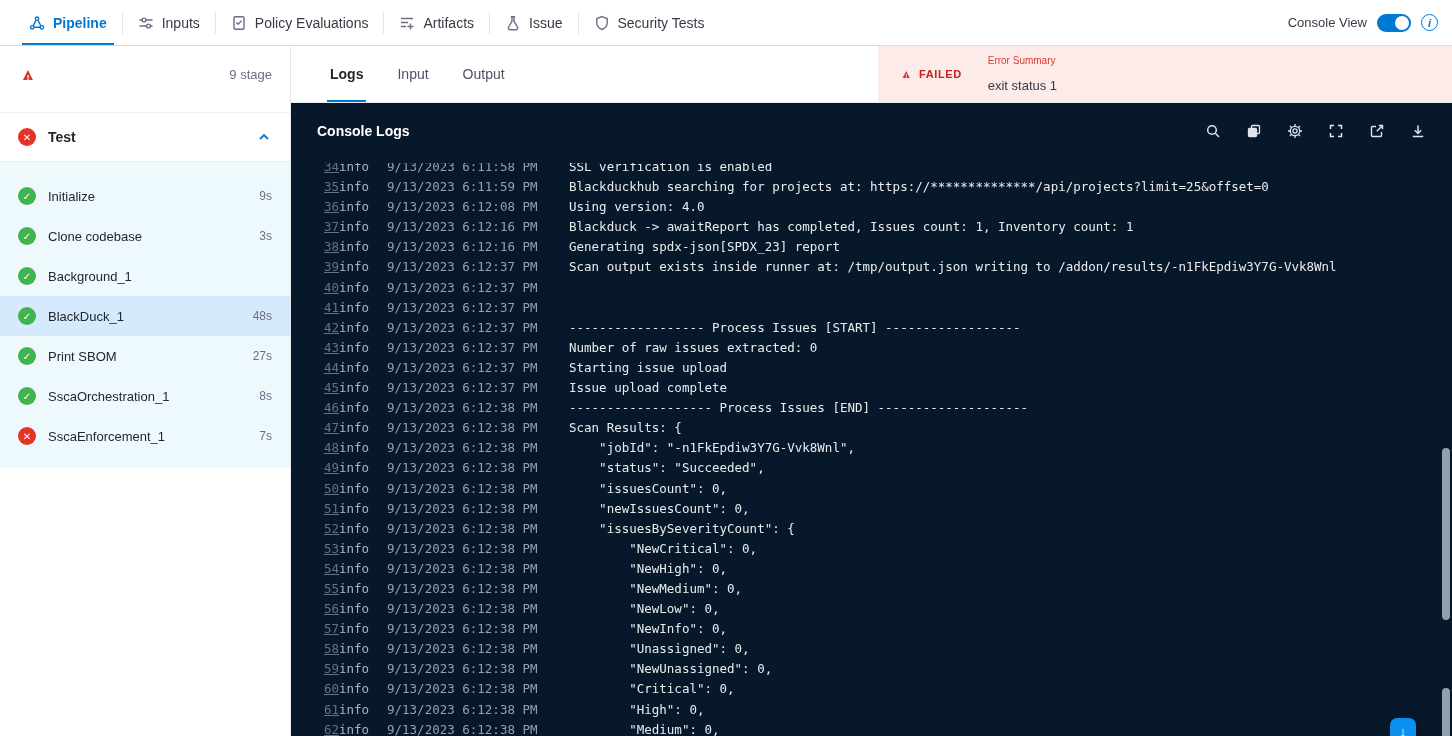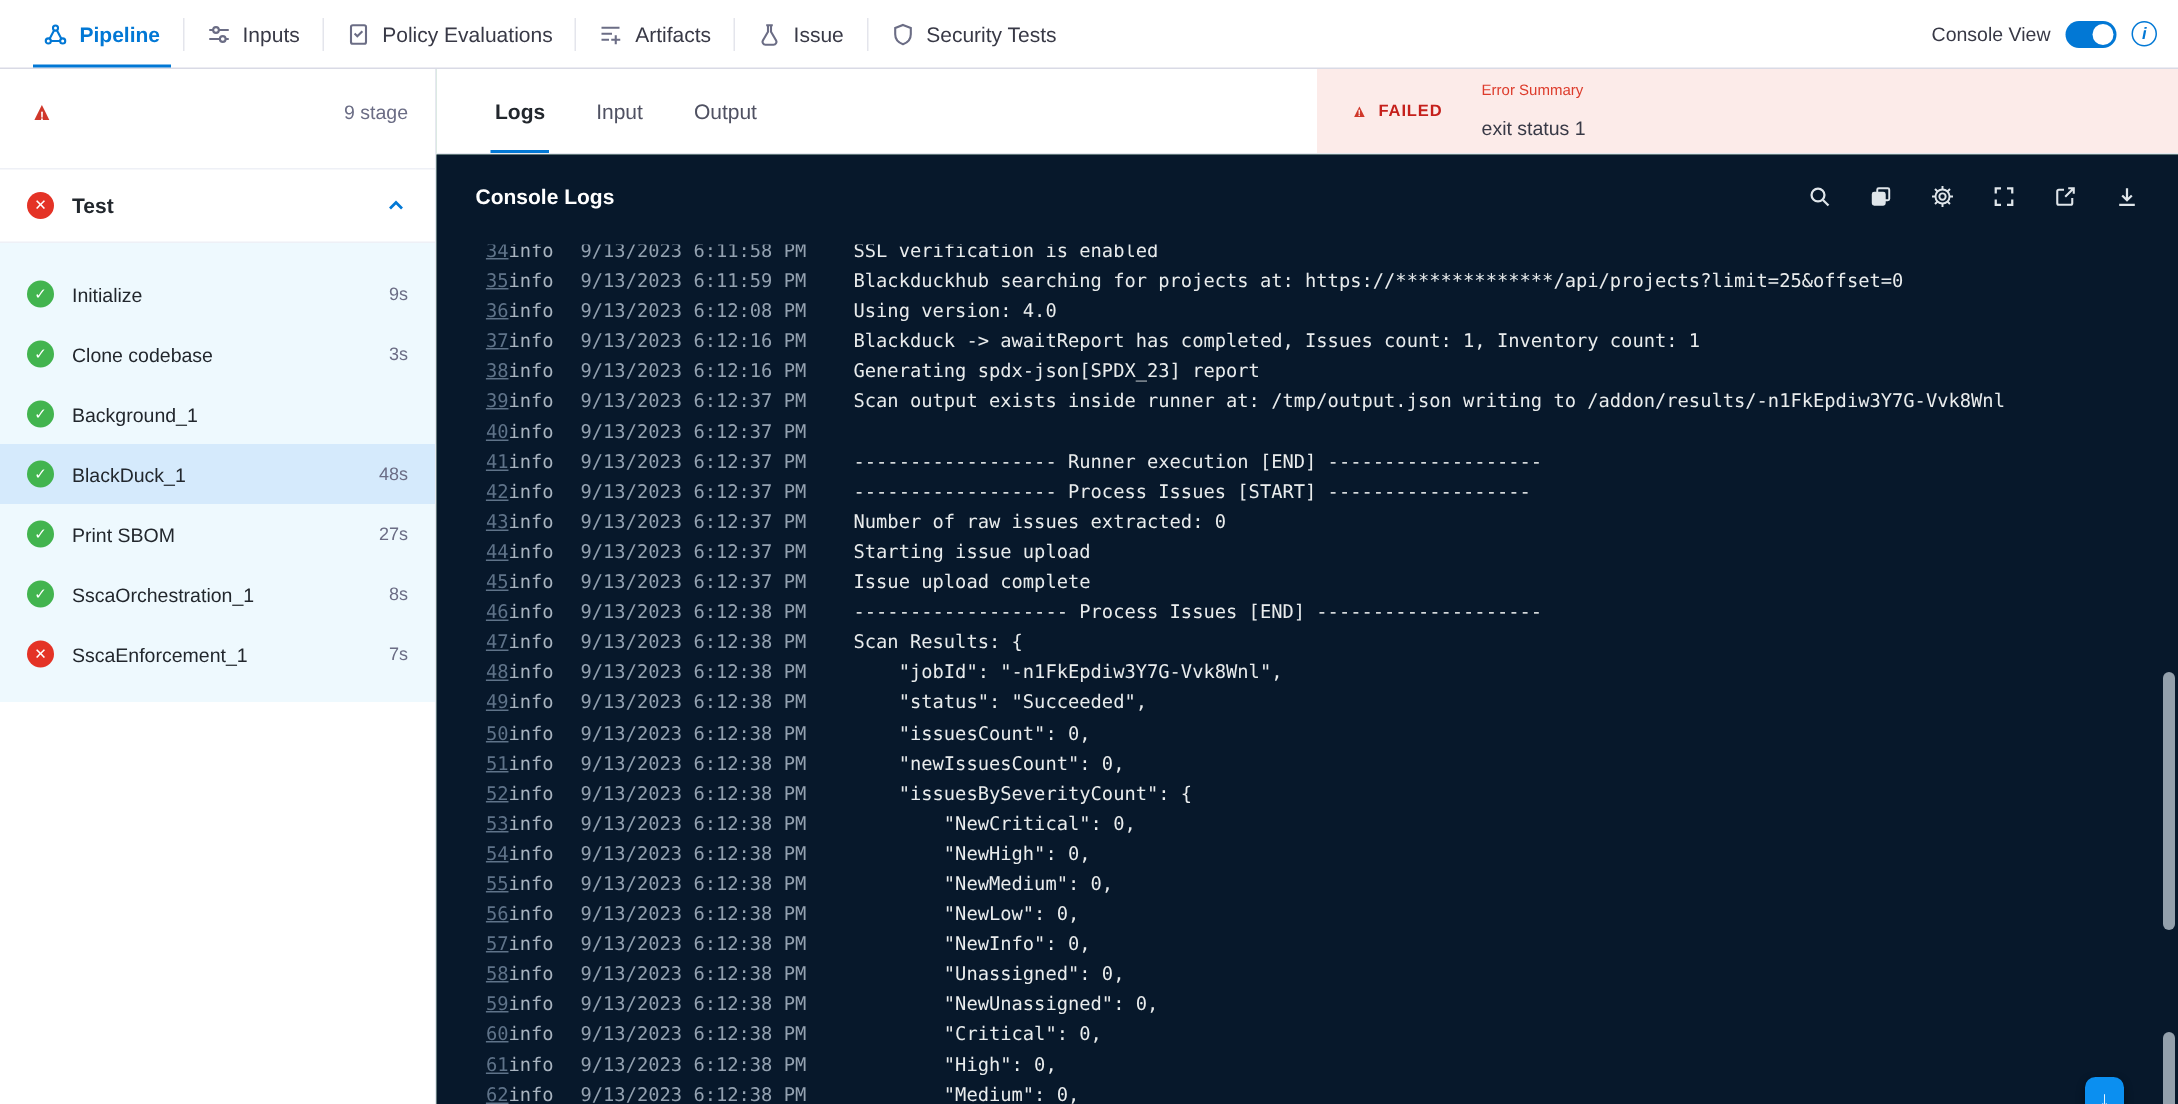--- a/index.html
+++ b/index.html
@@ -1,17 +1,17 @@
 <!DOCTYPE html>
 <html><head>
 <meta charset="utf-8">
 <style>
   * { box-sizing: border-box; }
   body { margin:0; background:#fff; font-family:"Liberation Sans","DejaVu Sans",sans-serif; }
-  .screen { position:relative; width:1452px; height:736px; overflow:hidden; background:#15803d; }
+  .screen { position:relative; width:1452px; height:736px; overflow:hidden; background:#bef264; }
 
   
   .topnav { position:absolute; top:0; left:0; right:0; height:46px; background:#fff;
             border-bottom:1px solid #d9dae5; display:flex; align-items:center;
             justify-content:space-between; padding:0 14px; }
   .nav-tabs { display:flex; align-items:center; height:100%; }
   .tab { display:flex; align-items:center; gap:8px; padding:0 15px; height:100%;
          position:relative; font-size:14px; color:#383946; cursor:pointer; white-space:nowrap; }
   .ticon { display:flex; color:#6b6d85; }
   .tab.active { color:#0278d5; font-weight:700; }
@@ -304,21 +304,21 @@
         </div>
     </div>
     <div class="loglines" id="loglines">
         <div class="ll"><span class="n">34</span><span class="lv">info</span><span class="t">9/13/2023 6:11:58 PM</span><span class="m">SSL verification is enabled</span></div>
         <div class="ll"><span class="n">35</span><span class="lv">info</span><span class="t">9/13/2023 6:11:59 PM</span><span class="m">Blackduckhub searching for projects at: https://**************/api/projects?limit=25&amp;offset=0</span></div>
         <div class="ll"><span class="n">36</span><span class="lv">info</span><span class="t">9/13/2023 6:12:08 PM</span><span class="m">Using version: 4.0</span></div>
         <div class="ll"><span class="n">37</span><span class="lv">info</span><span class="t">9/13/2023 6:12:16 PM</span><span class="m">Blackduck -&gt; awaitReport has completed, Issues count: 1, Inventory count: 1</span></div>
         <div class="ll"><span class="n">38</span><span class="lv">info</span><span class="t">9/13/2023 6:12:16 PM</span><span class="m">Generating spdx-json[SPDX_23] report</span></div>
         <div class="ll"><span class="n">39</span><span class="lv">info</span><span class="t">9/13/2023 6:12:37 PM</span><span class="m">Scan output exists inside runner at: /tmp/output.json writing to /addon/results/-n1FkEpdiw3Y7G-Vvk8Wnl</span></div>
         <div class="ll"><span class="n">40</span><span class="lv">info</span><span class="t">9/13/2023 6:12:37 PM</span></div>
-        <div class="ll"><span class="n">41</span><span class="lv">info</span><span class="t">9/13/2023 6:12:37 PM</span><span class="m">------------------ Runner execution [END] -------------------</span></div>
+        <div class="ll"><span class="n">41</span><span class="lv">info</span><span class="t">9/13/2023 6:12:37 PM</span></div>
         <div class="ll"><span class="n">42</span><span class="lv">info</span><span class="t">9/13/2023 6:12:37 PM</span><span class="m">------------------ Process Issues [START] ------------------</span></div>
         <div class="ll"><span class="n">43</span><span class="lv">info</span><span class="t">9/13/2023 6:12:37 PM</span><span class="m">Number of raw issues extracted: 0</span></div>
         <div class="ll"><span class="n">44</span><span class="lv">info</span><span class="t">9/13/2023 6:12:37 PM</span><span class="m">Starting issue upload</span></div>
         <div class="ll"><span class="n">45</span><span class="lv">info</span><span class="t">9/13/2023 6:12:37 PM</span><span class="m">Issue upload complete</span></div>
         <div class="ll"><span class="n">46</span><span class="lv">info</span><span class="t">9/13/2023 6:12:38 PM</span><span class="m">------------------- Process Issues [END] --------------------</span></div>
         <div class="ll"><span class="n">47</span><span class="lv">info</span><span class="t">9/13/2023 6:12:38 PM</span><span class="m">Scan Results: {</span></div>
         <div class="ll"><span class="n">48</span><span class="lv">info</span><span class="t">9/13/2023 6:12:38 PM</span><span class="m">    "jobId": "-n1FkEpdiw3Y7G-Vvk8Wnl",</span></div>
         <div class="ll"><span class="n">49</span><span class="lv">info</span><span class="t">9/13/2023 6:12:38 PM</span><span class="m">    "status": "Succeeded",</span></div>
         <div class="ll"><span class="n">50</span><span class="lv">info</span><span class="t">9/13/2023 6:12:38 PM</span><span class="m">    "issuesCount": 0,</span></div>
         <div class="ll"><span class="n">51</span><span class="lv">info</span><span class="t">9/13/2023 6:12:38 PM</span><span class="m">    "newIssuesCount": 0,</span></div>

